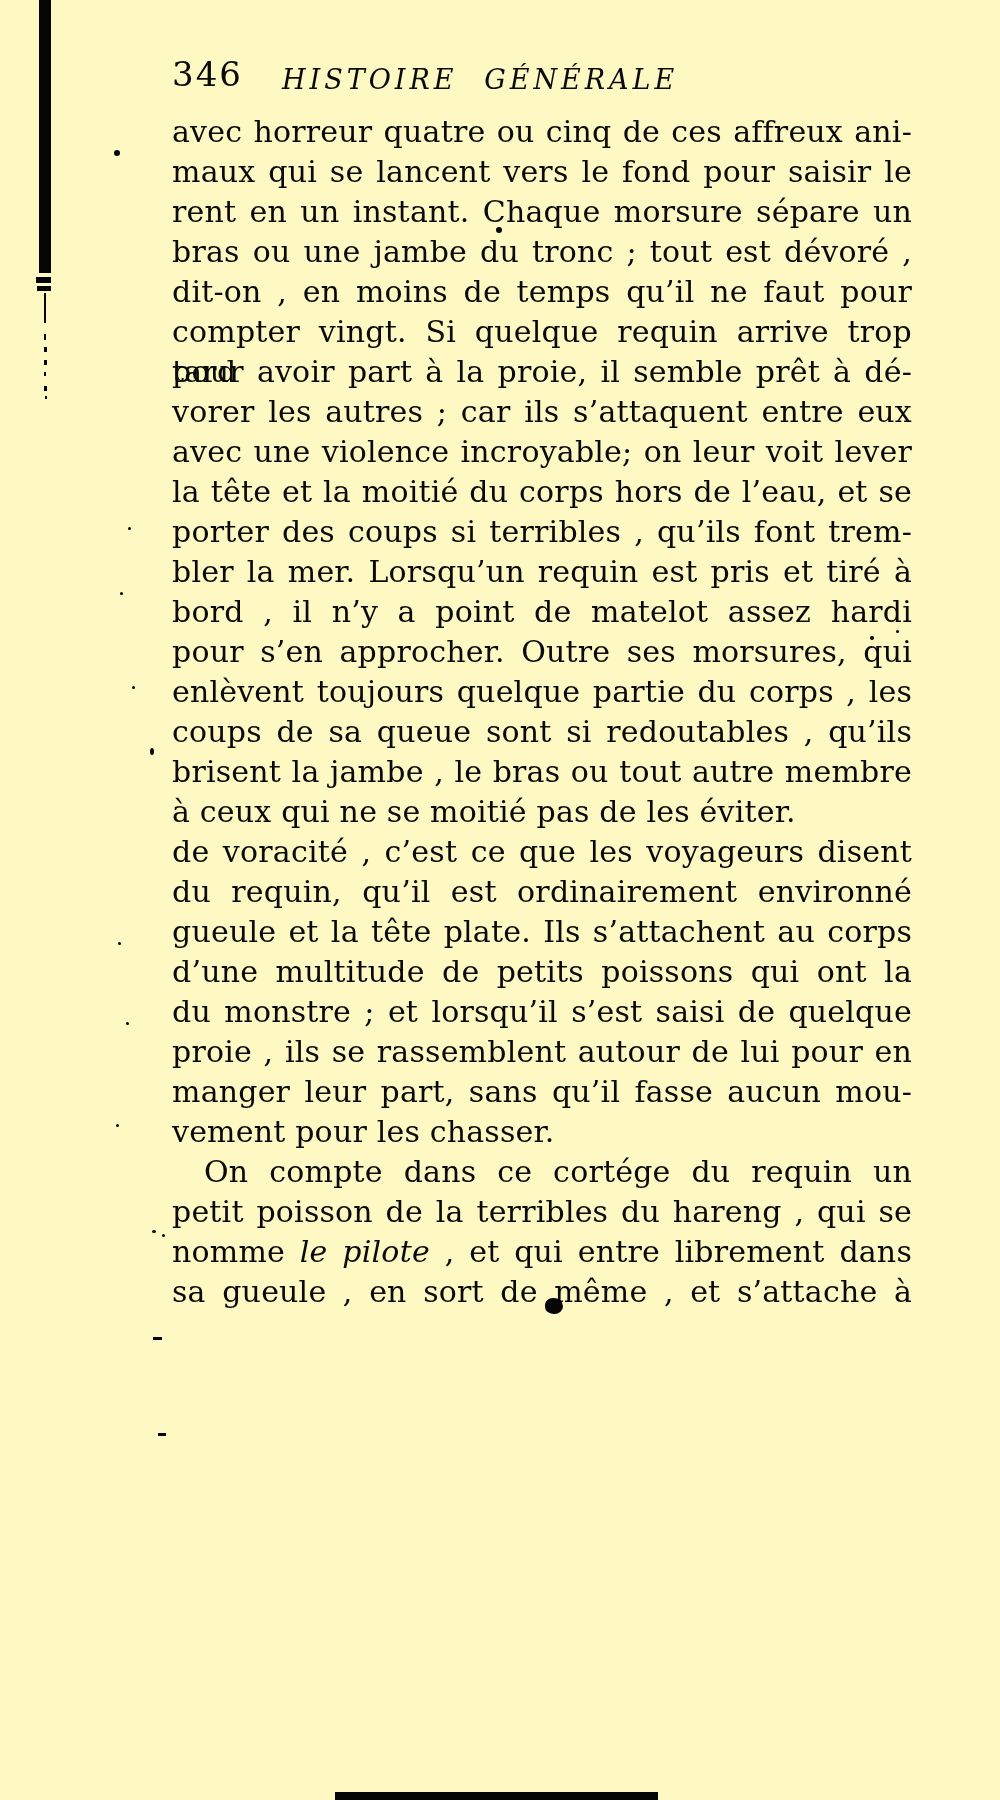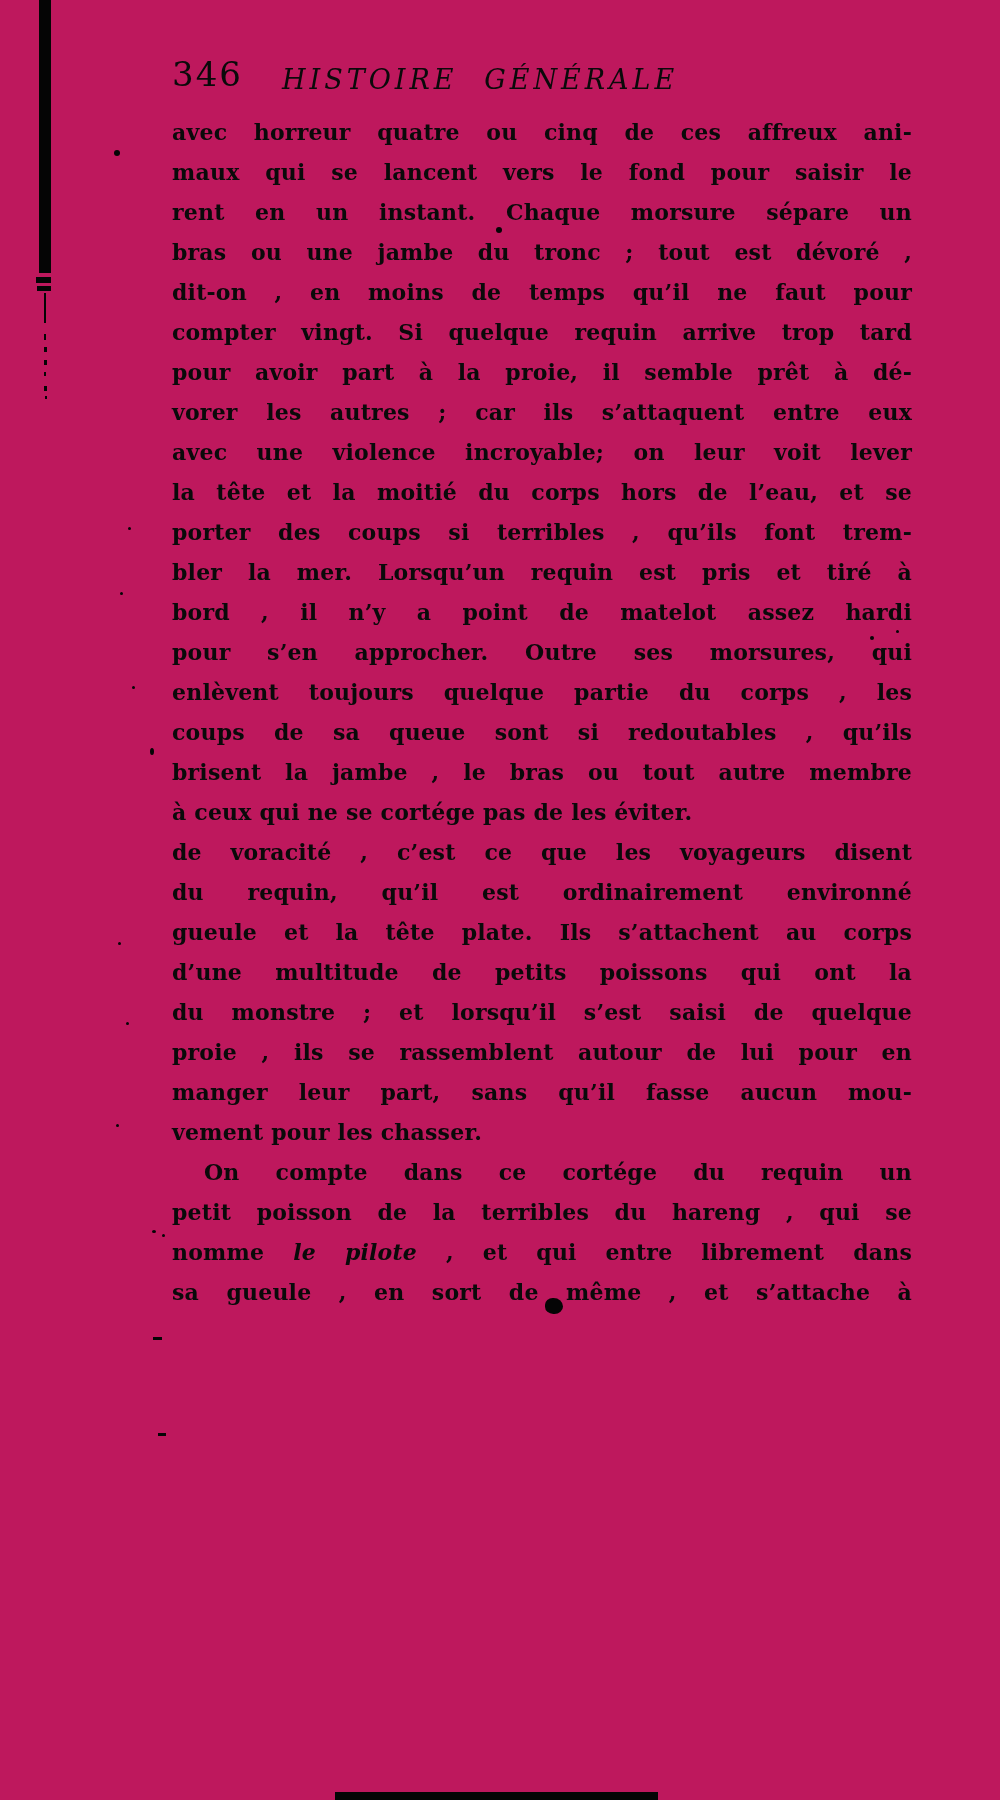--- a/index.html
+++ b/index.html
@@ -4,21 +4,21 @@
 <style>
   html, body {
     margin: 0;
     padding: 0;
     background: #ffffff;
   }
   .page {
     position: relative;
     width: 1000px;
     height: 1800px;
-    background: #be185d;
+    background: #fef9c3;
     overflow: hidden;
     font-family: "DejaVu Serif", "Liberation Serif", serif;
     color: #0a0a0a;
   }
 
   
   .header {
     position: absolute;
     left: 172px;
     top: 52px;
@@ -48,26 +48,25 @@
   
   .textblock {
     position: absolute;
     left: 172px;
     top: 112px;
     width: 740px;
   }
   .line {
     height: 40px;
     line-height: 40px;
-    font-size: 22px;
+    font-size: 30px;
     text-align: justify;
     text-align-last: justify;
     white-space: normal;
     letter-spacing: 0.2px;
-    font-weight: bold;
   }
   .line.short {
     text-align-last: left;
   }
   .line.indent {
     text-indent: 32px;
   }
   .italic {
     font-style: italic;
   }
@@ -112,21 +111,21 @@
       <div class="line">vorer les autres ;  car  ils  s’attaquent  entre eux</div>
       <div class="line">avec une violence incroyable; on leur voit lever</div>
       <div class="line">la tête et la moitié du corps hors de l’eau, et se</div>
       <div class="line">porter des coups si terribles , qu’ils font trem-</div>
       <div class="line">bler la mer. Lorsqu’un requin est pris et tiré à</div>
       <div class="line">bord ,  il  n’y  a  point  de  matelot  assez  hardi</div>
       <div class="line">pour s’en approcher.  Outre ses morsures, qui</div>
       <div class="line">enlèvent toujours quelque partie du corps , les</div>
       <div class="line">coups de sa  queue sont si redoutables ,  qu’ils</div>
       <div class="line">brisent la jambe , le bras ou tout autre membre</div>
-      <div class="line short">à ceux qui ne se cortége pas de les éviter.</div>
+      <div class="line short">à ceux qui ne se moitié pas de les éviter.</div>
       <div class="line">de voracité , c’est ce que les voyageurs disent</div>
       <div class="line">du requin, qu’il  est ordinairement environné</div>
       <div class="line">gueule et la tête plate.  Ils s’attachent au corps</div>
       <div class="line">d’une multitude de petits poissons qui ont la</div>
       <div class="line">du monstre ;  et lorsqu’il s’est  saisi de quelque</div>
       <div class="line">proie ,  ils se rassemblent autour de lui pour en</div>
       <div class="line">manger leur part,  sans  qu’il fasse aucun mou-</div>
       <div class="line short">vement pour les chasser.</div>
       <div class="line indent">On  compte  dans  ce  cortége  du  requin  un</div>
       <div class="line">petit poisson de la terribles du hareng , qui se</div>

